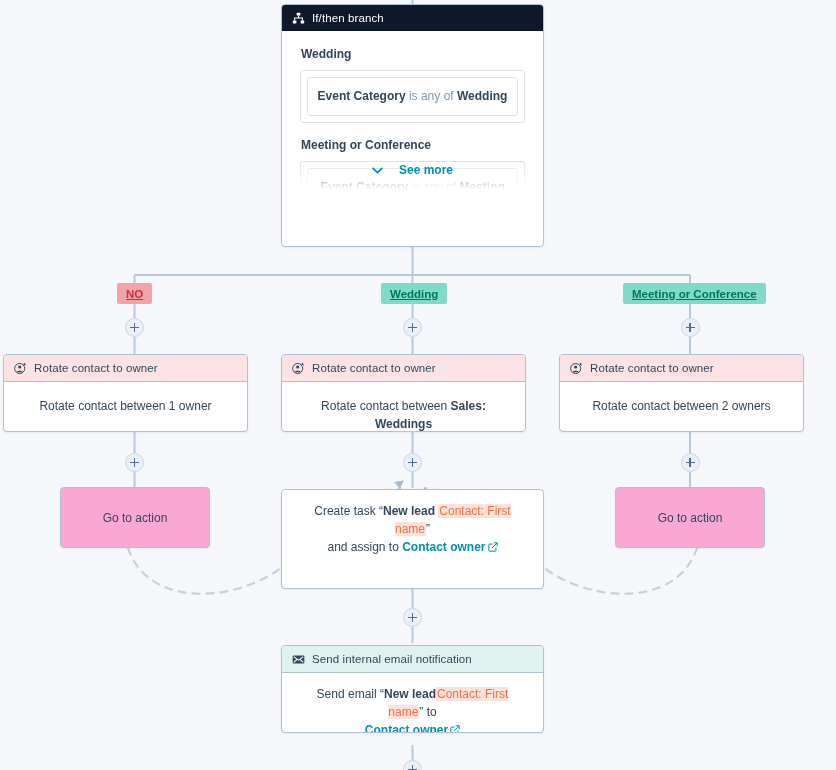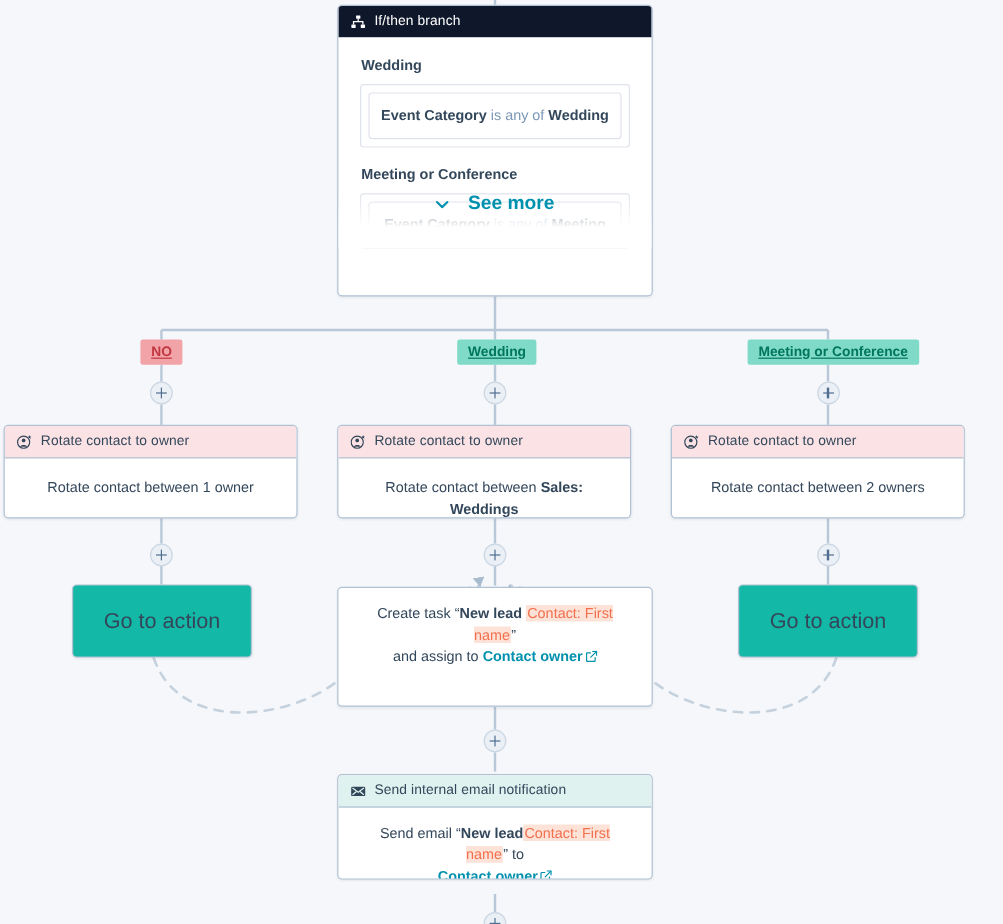--- a/index.html
+++ b/index.html
@@ -92,21 +92,21 @@
   }
   .see-more {
     position: absolute;
     left: 0; right: 0;
     bottom: 28px;
     display: flex;
     align-items: center;
     justify-content: center;
     gap: 16px;
     color: #0091ae;
-    font-size: 16px;
+    font-size: 12px;
     font-weight: bold;
     cursor: pointer;
   }
   .see-more svg { display:block; }
 
   
   .chip {
     position: absolute;
     display: flex;
     align-items: center;
@@ -141,27 +141,27 @@
     background: #506e91;
   }
   .plus::before { width: 9px; height: 1.6px; }
   .plus::after  { width: 1.6px; height: 9px; }
 
   
   .goto {
     position: absolute;
     width: 150px;
     height: 61px;
-    background: #14b8a6;
+    background: #f9a8d4;
     border: 1px solid #b0c1d4;
     border-radius: 4px;
     display: flex;
     align-items: center;
     justify-content: center;
-    font-size: 18px;
+    font-size: 12px;
     color: #33475b;
     box-shadow: 0 1px 2px rgba(45,62,80,0.08);
   }
 
   
   .rotate-card { top: 354px; width: 245px; height: 78px; }
   .rotate-card .card-body { padding: 15px 14px; }
   .rotate-card .card-body b { font-weight: bold; color:#33475b; }
 
   

